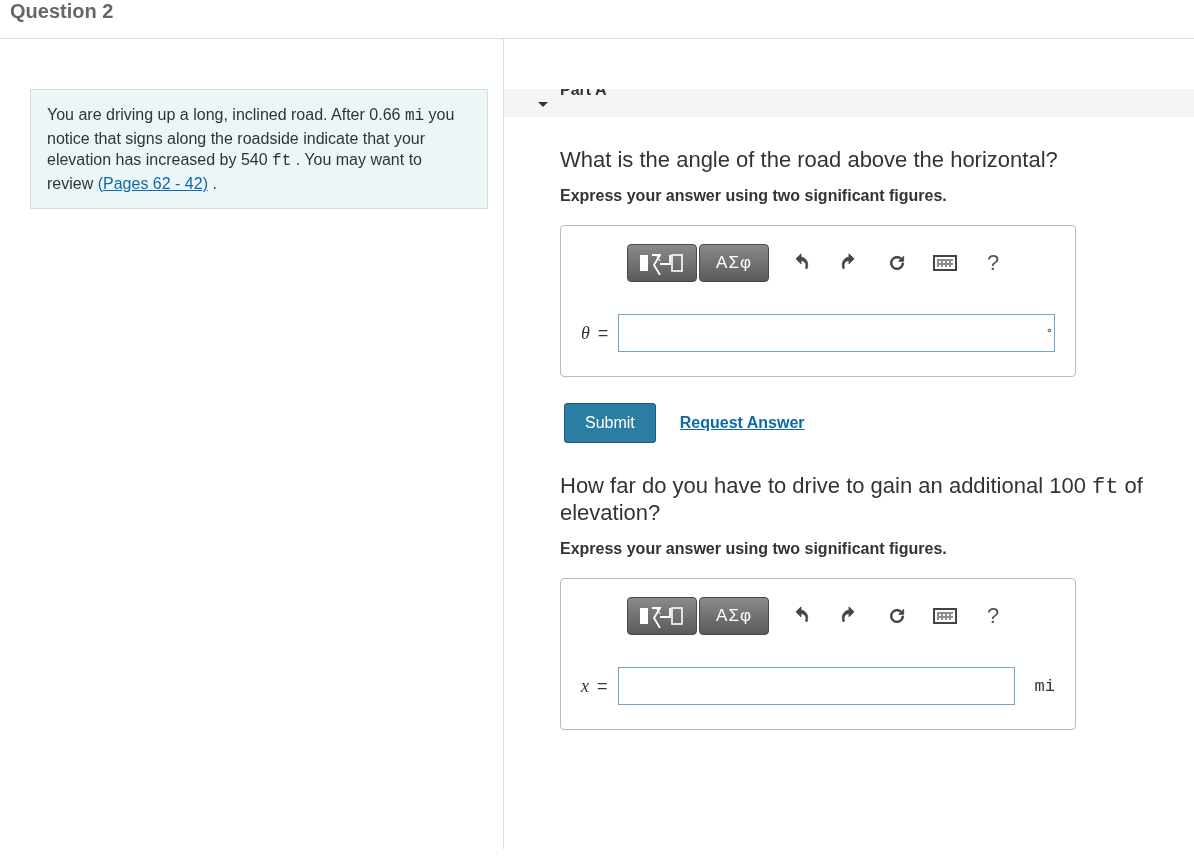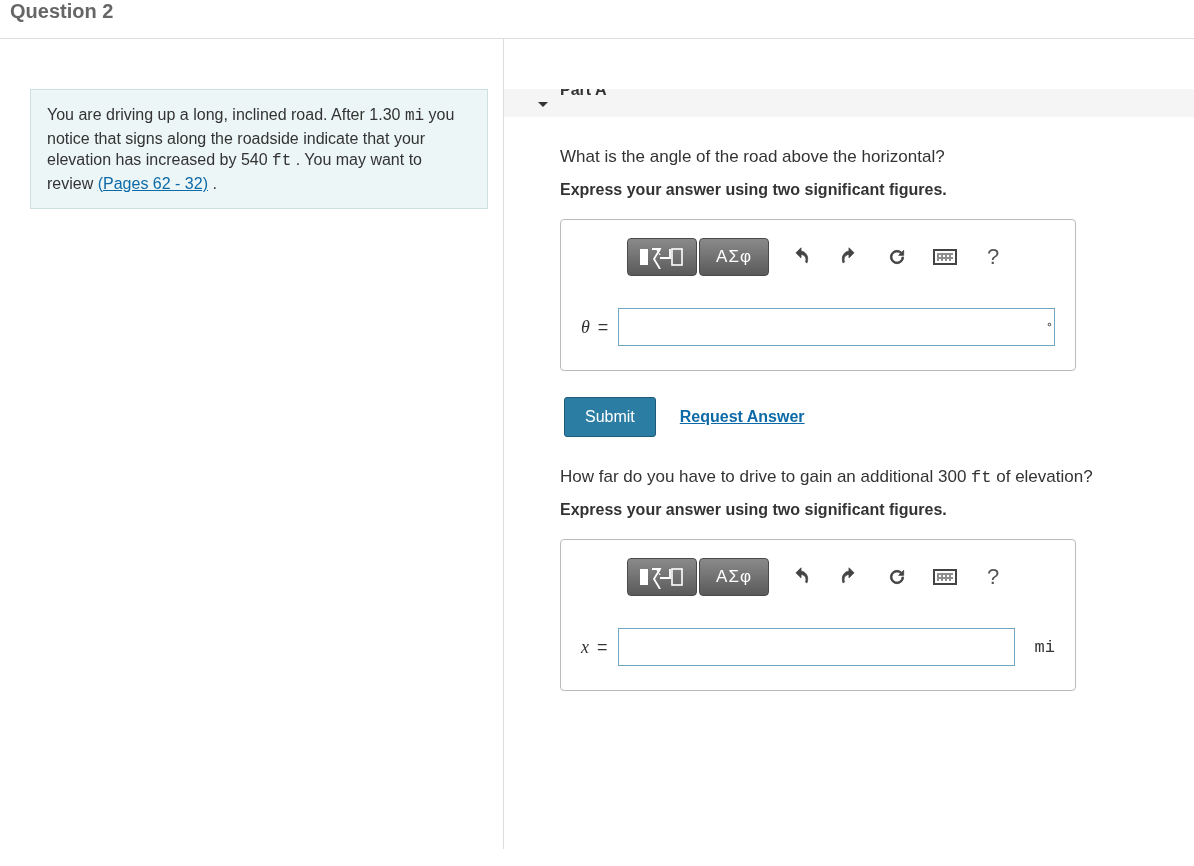--- a/index.html
+++ b/index.html
@@ -73,21 +73,21 @@
     border-left: 5px solid transparent;
     border-right: 5px solid transparent;
     border-top: 5px solid #333;
   }
   .part-bar.clipped-top .caret {
     top: auto;
     bottom: 10px;
     transform: none;
   }
   .part-body { padding: 0 0 30px 56px; }
-  .prompt-q { font-size: 17px; margin-bottom: 14px; }
+  .prompt-q { font-size: 22px; margin-bottom: 14px; }
   .prompt-instr { font-weight: bold; font-size: 16px; margin-bottom: 20px; }
   .answer-box {
     border: 1px solid #bbb;
     border-radius: 4px;
     padding: 18px 20px 24px 20px;
     width: 516px;
     position: relative;
   }
   .toolbar { display: flex; align-items: center; gap: 0; padding-left: 46px; }
   .tb-btn {
@@ -165,21 +165,21 @@
 </style>
 </head>
 <body>
 
 <div class="question-header">Question 2</div>
 
 <div class="container">
 
   <div class="left-pane">
     <div class="problem-box">
-      <span>You are driving up a long, inclined road. After 1.30 </span><span class="mono">mi</span><span> you notice that signs along the roadside indicate that your elevation has increased by 540 </span><span class="mono">ft</span><span> . You may want to review </span><a href="#">(Pages 62 - 32)</a><span> .</span>
+      <span>You are driving up a long, inclined road. After 0.66 </span><span class="mono">mi</span><span> you notice that signs along the roadside indicate that your elevation has increased by 540 </span><span class="mono">ft</span><span> . You may want to review </span><a href="#">(Pages 62 - 42)</a><span> .</span>
     </div>
   </div>
 
   <div class="right-pane">
 
     <div class="part-bar clipped-top">
       <span class="caret"></span>
       <span class="part-label-text">Part A</span>
     </div>
 
@@ -234,21 +234,21 @@
 
       <div class="actions">
         <button class="submit-btn">Submit</button>
         <a class="request-link">Request Answer</a>
       </div>
     </div>
 
 
     <div class="part-body">
       <div class="prompt-q">
-        <span>How far do you have to drive to gain an additional 300 </span><span class="mono">ft</span><span> of elevation?</span>
+        <span>How far do you have to drive to gain an additional 100 </span><span class="mono">ft</span><span> of elevation?</span>
       </div>
       <div class="prompt-instr">Express your answer using two significant figures.</div>
 
       <div class="answer-box">
         <div class="toolbar">
           <button class="tb-btn">
             <span class="template-pic">
               <svg width="44" height="24" viewBox="0 0 44 24">
                 <rect x="0" y="4" width="8" height="16" fill="#fff"></rect>
                 <text x="16" y="10" font-size="10" fill="#fff" font-family="Georgia">x</text>

